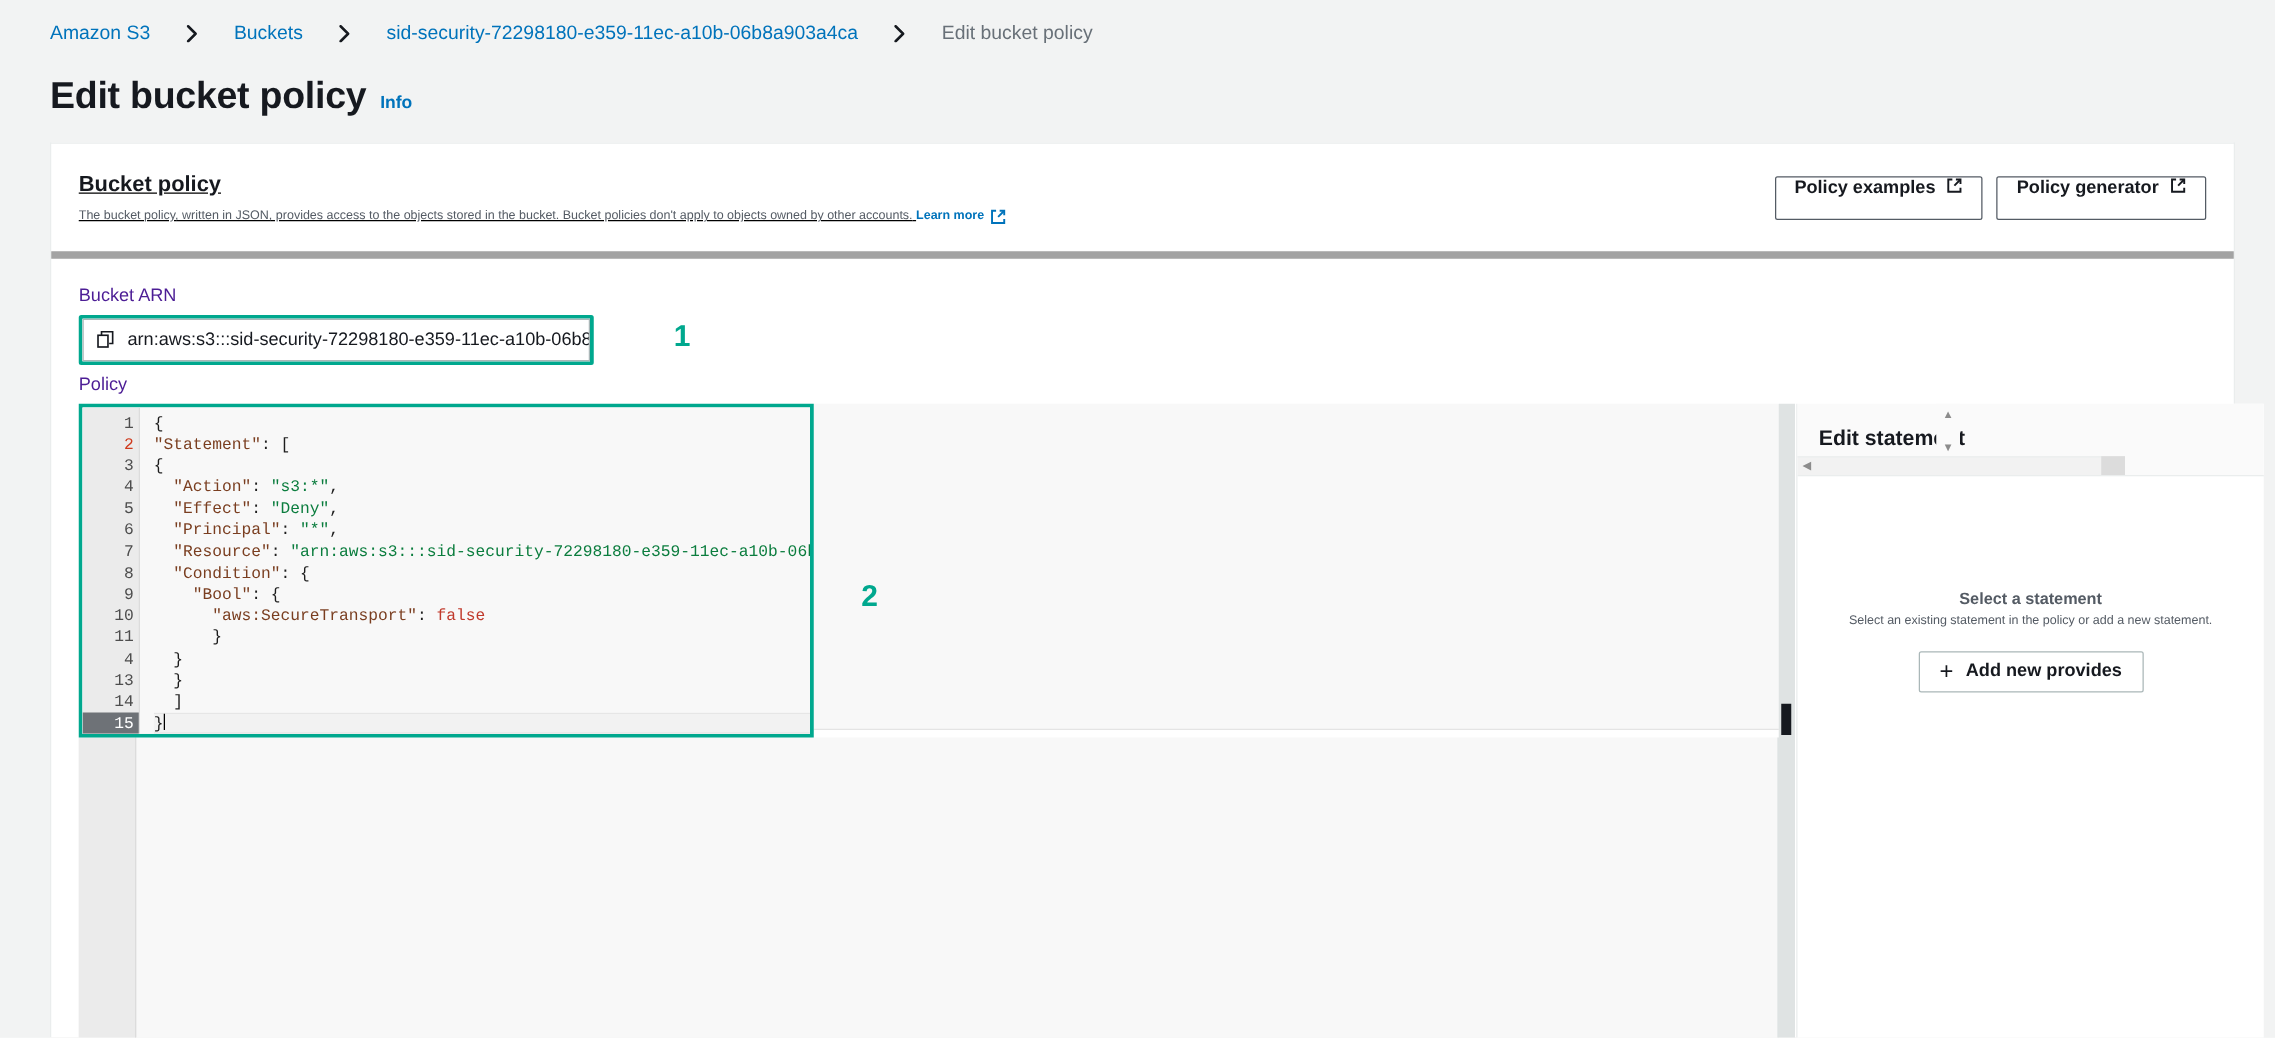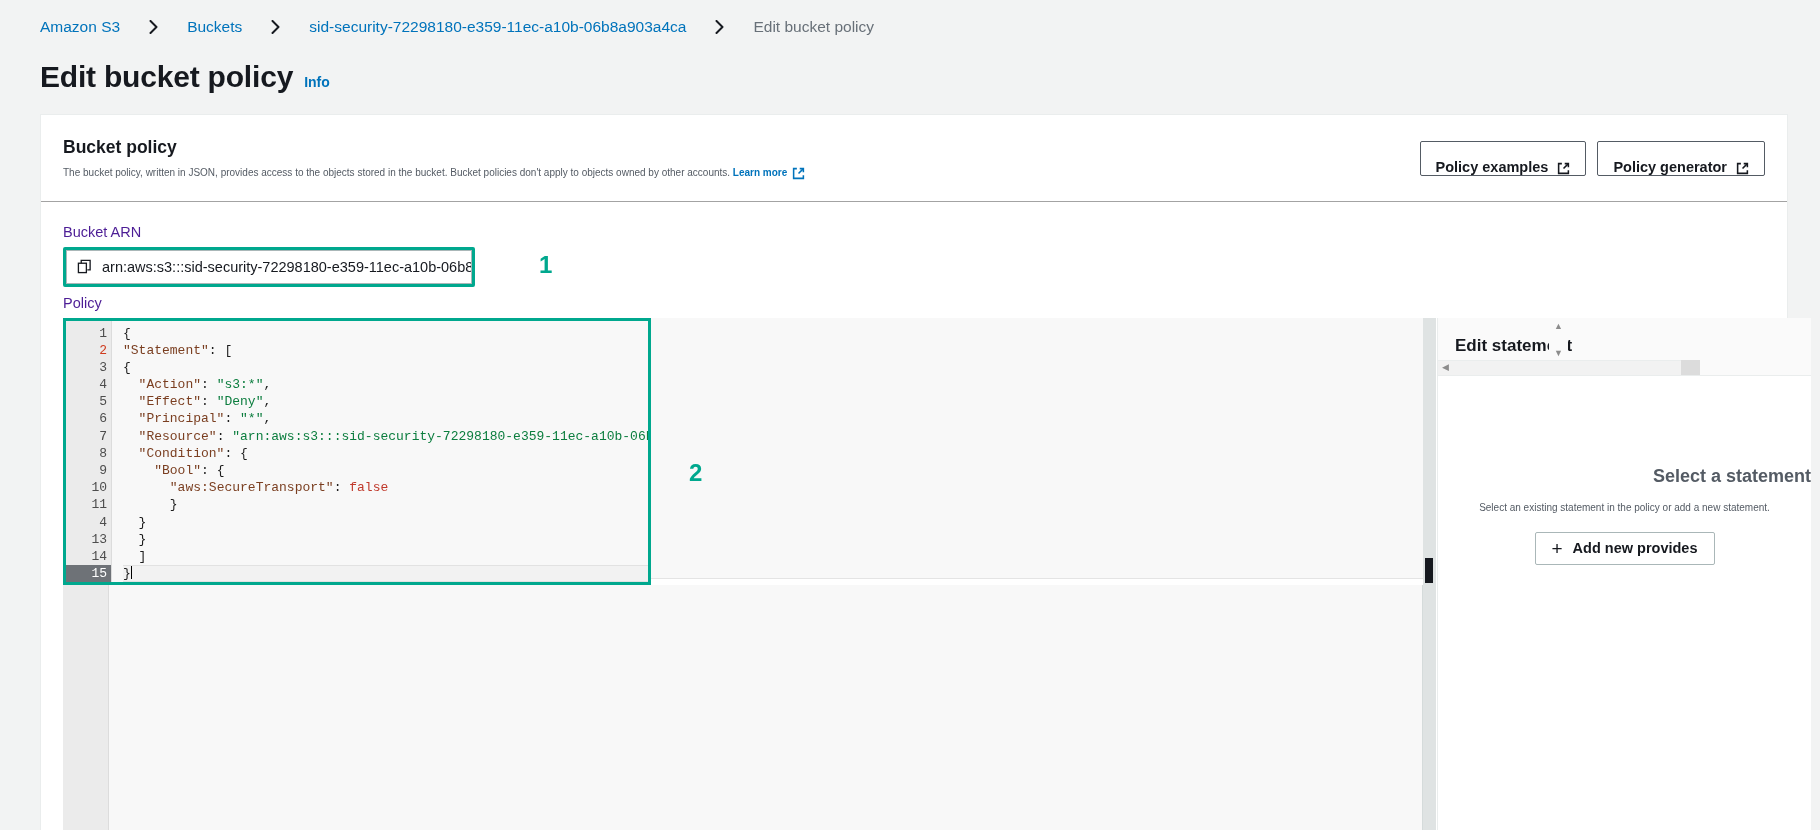--- a/index.html
+++ b/index.html
@@ -38,37 +38,38 @@
   .card {
     position: absolute; left: 40px; top: 114px;
     width: 1748px; height: 716px;
     background: #ffffff;
     border: 1px solid #eaeded;
     border-bottom: none;
   }
   .card-header {
     position: relative;
     padding: 22px 22px 20px 22px;
-    border-bottom: 1px solid #a3a3a3;
+    border-bottom: 6px solid #a3a3a3;
     min-height: 82px;
+    text-decoration: underline;
   }
   .card-title { font-size: 17.5px; font-weight: 700; color: #16191f; margin-bottom: 8px; }
   .card-desc { font-size: 10px; color: #545b64; line-height: 1.45; }
   .learn-more {
     color: #0073bb; font-weight: 700; cursor: pointer;
     display: inline-flex; align-items: center; gap: 5px;
   }
   .ext-icon { display:inline-block; width:13px; height:13px; }
 
   .header-actions {
     position: absolute; right: 22px; top: 26px;
     display: flex; gap: 11px;
   }
   .btn {
-    display: inline-flex; align-items: flex-end; gap: 9px;
+    display: inline-flex; align-items: flex-start; gap: 9px;
     height: 35px; padding: 0 15px;
     background: #ffffff;
     border: 1px solid #545b64;
     border-radius: 2px;
     font-size: 14.5px; font-weight: 700; color: #16191f;
     cursor: pointer; white-space: nowrap;
     font-family: "Liberation Sans", sans-serif;
   }
 
   
@@ -204,21 +205,21 @@
   .sb-corner {
     position:absolute; left: 243px; bottom: 0;
     width: 19px; height: 15px; background: #dcdcdc;
   }
   .arrow { color:#8c8c8c; font-size: 9px; line-height: 1; }
 
   .stmt-body {
     padding-top: 90px;
     text-align: center;
   }
-  .stmt-empty-title { font-size: 18px; font-weight: 700; color: #545b64; margin-bottom: 13px; text-align: right; }
+  .stmt-empty-title { font-size: 13px; font-weight: 700; color: #545b64; margin-bottom: 3px; }
   .stmt-empty-desc {
     font-size: 10px; color: #545b64; line-height: 1.5;
     padding: 0 36px; margin-bottom: 17px;
   }
   .add-btn {
     display: inline-flex; align-items: center; gap: 10px;
     height: 33px; padding: 0 16px;
     background: #ffffff; border: 1px solid #aab7b8; border-radius: 2px;
     font-size: 14.5px; font-weight: 700; color: #16191f; cursor: pointer;
     font-family: "Liberation Sans", sans-serif;

